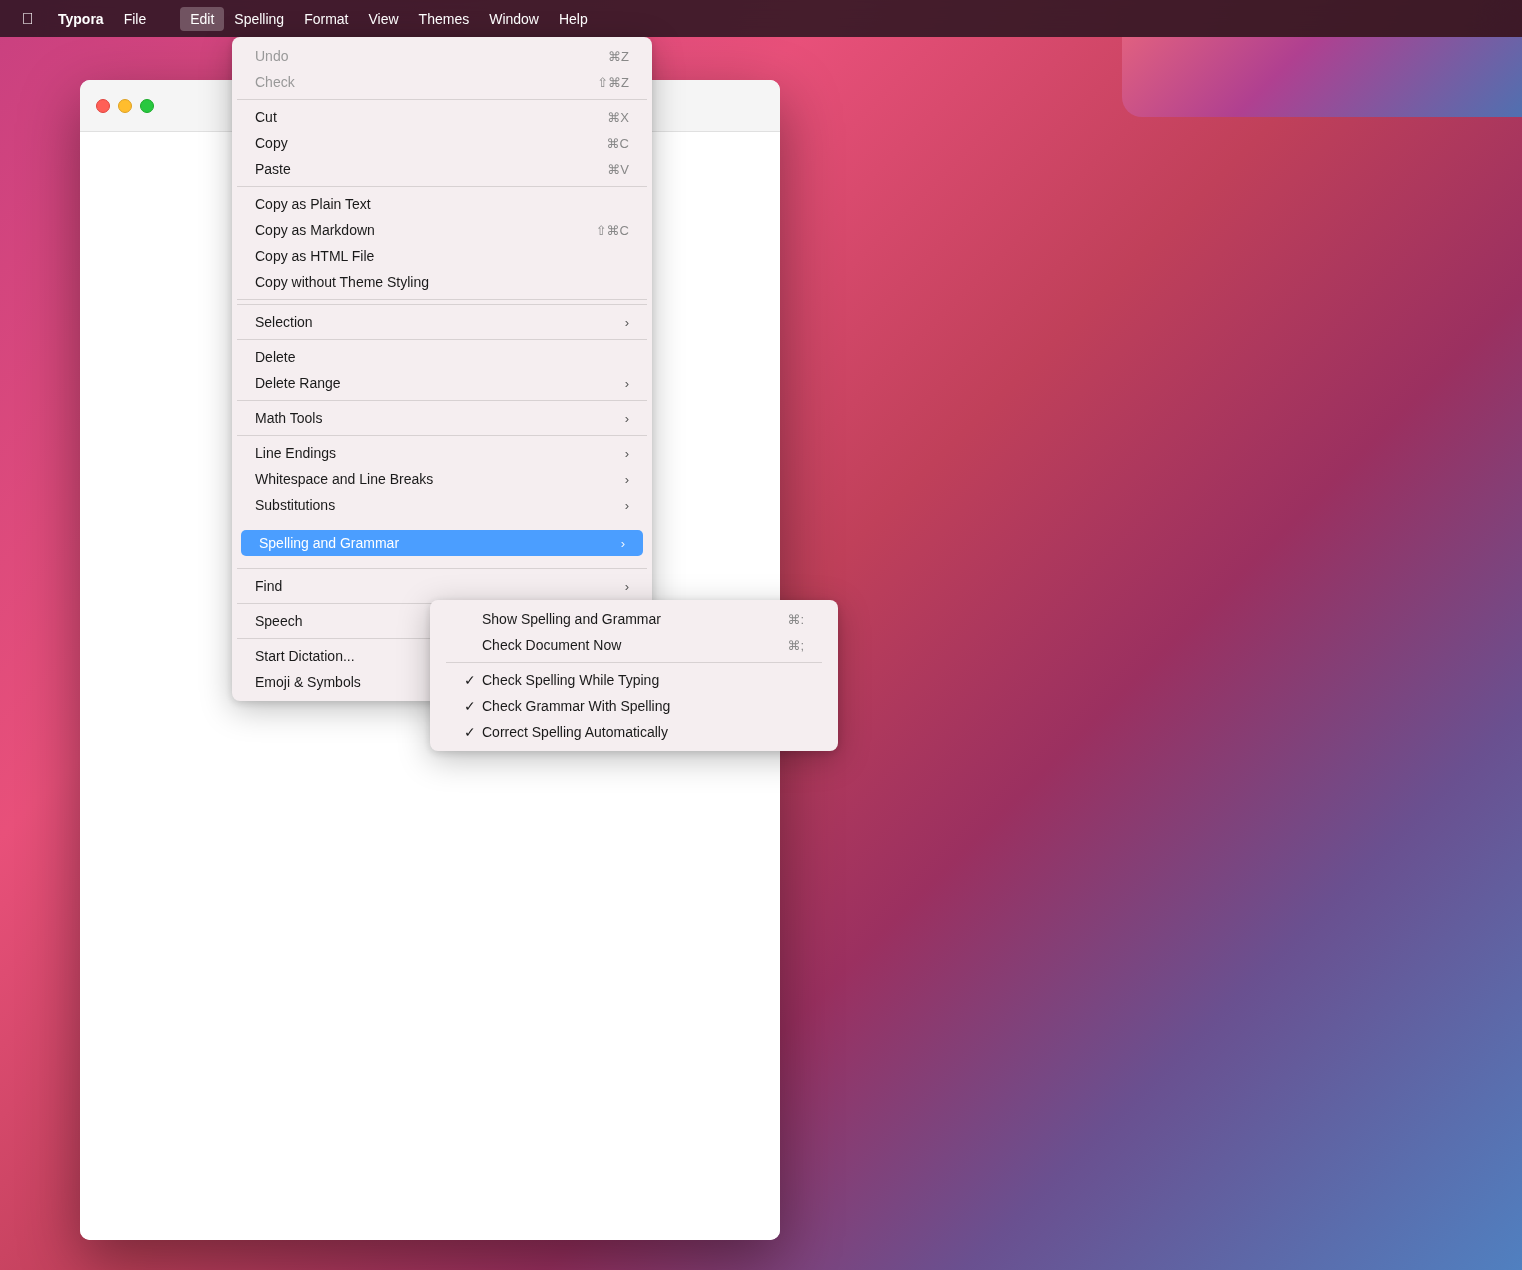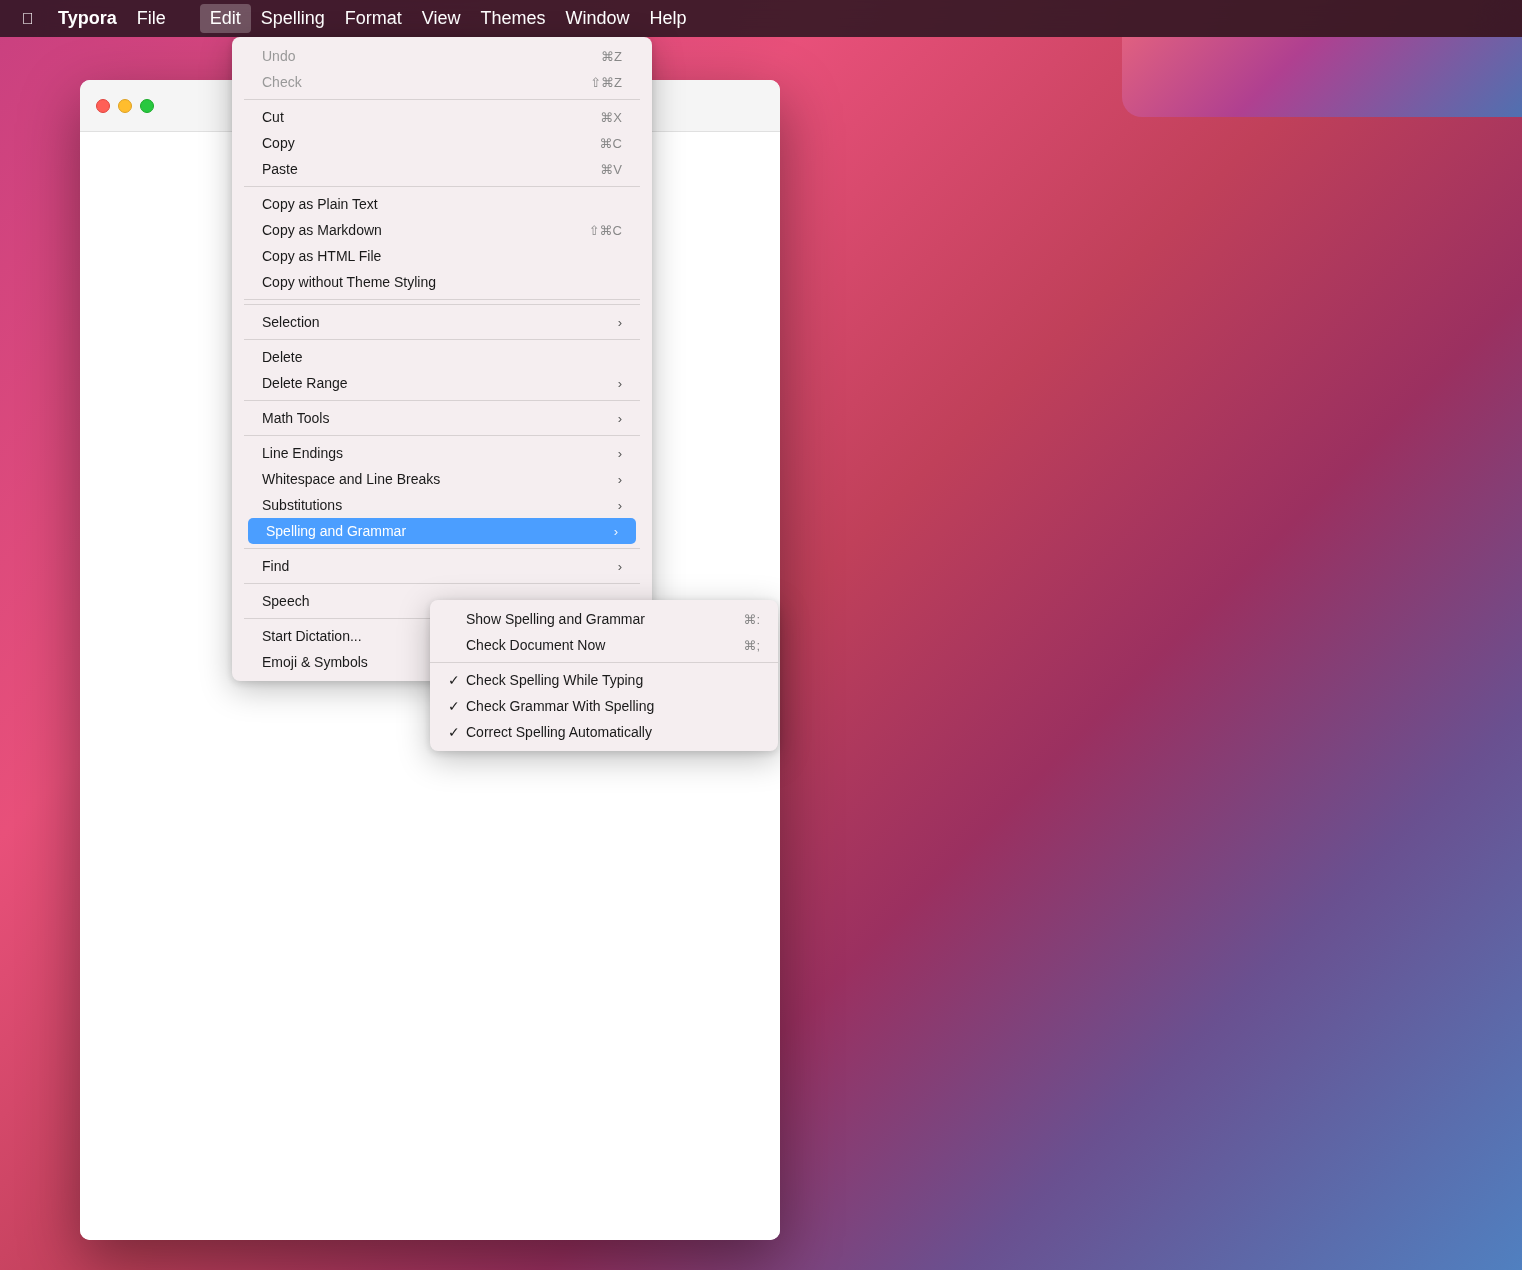--- a/index.html
+++ b/index.html
@@ -34,21 +34,21 @@
       z-index: 1000;
     }
     .menu-bar-items {
       display: flex;
       align-items: center;
       gap: 0;
       width: 100%;
     }
     .menu-bar-item {
       color: white;
-      font-size: 18px;
+      font-size: 14px;
       font-weight: 400;
       padding: 4px 10px;
       border-radius: 4px;
       cursor: pointer;
       white-space: nowrap;
     }
     .menu-bar-item.apple-logo {
       font-size: 16px;
       margin-right: 4px;
     }
@@ -108,42 +108,42 @@
     
     .dropdown-menu {
       position: absolute;
       top: 37px;
       left: 232px;
       width: 420px;
       background: #f5eef0;
       border-radius: 8px;
       box-shadow: 0 8px 32px rgba(0,0,0,0.25), 0 2px 8px rgba(0,0,0,0.15);
       z-index: 2000;
-      padding: 6px 12px;
+      padding: 6px 5px;
       overflow: visible;
     }
 
     .menu-item {
       display: flex;
       align-items: center;
       justify-content: space-between;
       padding: 5px 18px;
       font-size: 14px;
       color: #1a1a1a;
       cursor: pointer;
       min-height: 26px;
     }
     .menu-item.disabled {
       color: #999;
     }
     .menu-item.highlighted {
       background: #4b9eff;
       color: white;
       border-radius: 5px;
-      margin: 0 4px;
+      margin: 12px 4px;
     }
     .menu-item.highlighted .chevron {
       color: rgba(255,255,255,0.9);
     }
     .menu-separator {
       height: 1px;
       background: rgba(0,0,0,0.12);
       margin: 4px 0;
     }
     .menu-item .shortcut {
@@ -159,26 +159,26 @@
     }
     .menu-item-label {
       flex: 1;
     }
 
     
     .submenu {
       position: absolute;
       top: 600px;
       left: 430px;
-      width: 348px;
+      width: 408px;
       background: #f5eef0;
       border-radius: 8px;
       box-shadow: 0 8px 32px rgba(0,0,0,0.25), 0 2px 8px rgba(0,0,0,0.15);
       z-index: 2001;
-      padding: 6px 0;
+      padding: 6px 16px;
     }
     .submenu .menu-item {
       padding: 5px 18px;
     }
     .submenu .menu-separator {
       margin: 4px 0;
     }
     .checkmark {
       width: 18px;
       display: inline-block;

